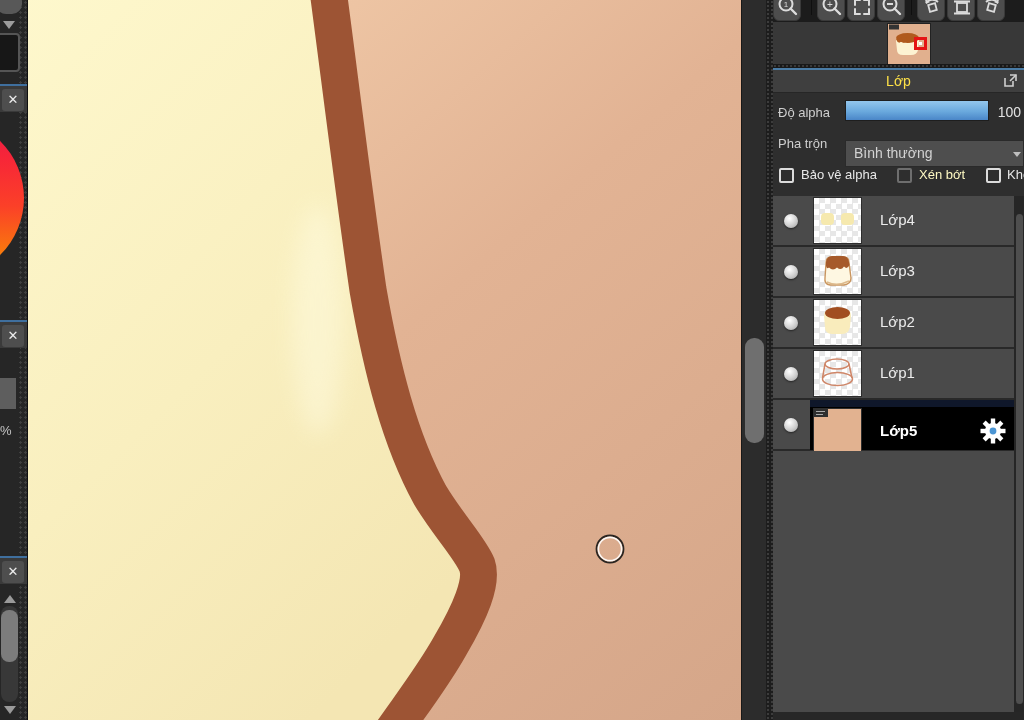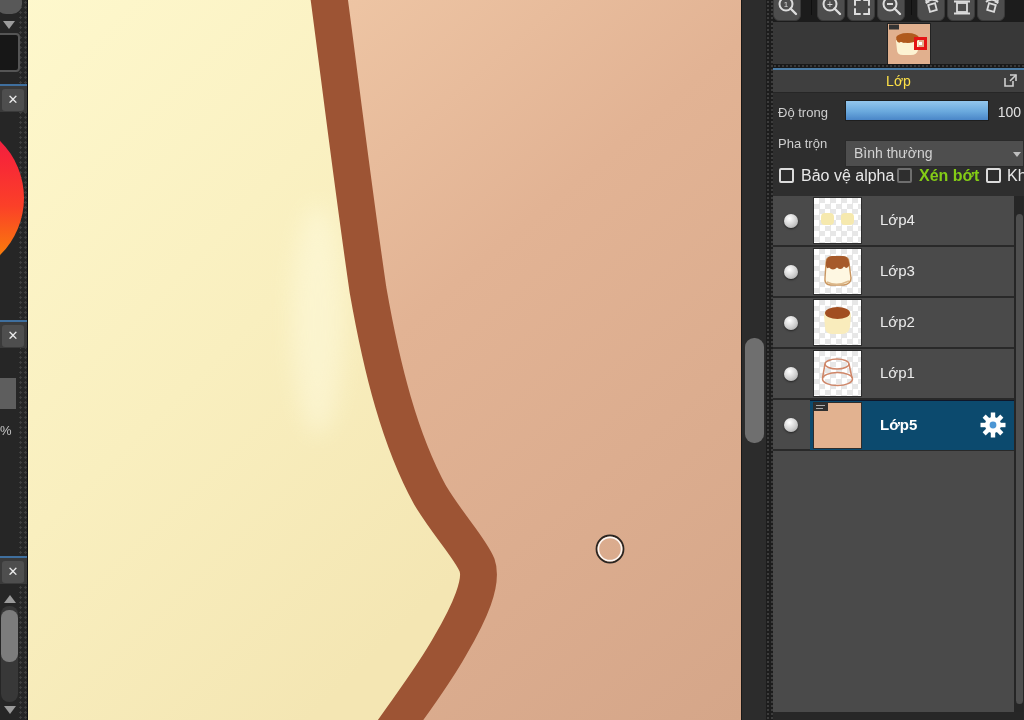--- a/index.html
+++ b/index.html
@@ -87,32 +87,32 @@
   #blend-select { position:absolute; left:72px; top:129px; width:179px; height:27px;
       background:#4e4e4e; border:1px solid #2a2a2a;margin-top:11px; }
   #blend-select .val { position:absolute; left:8px; top:4px; color:#d3d3d3; font-size:14px; }
   #blend-select .arrow { position:absolute; right:2px; top:11px; width:0; height:0;
       border-left:4px solid transparent; border-right:4px solid transparent;
       border-top:5px solid #bfbfbf; }
 
   .cb-box { position:absolute; top:168px; width:15px; height:15px; border:2px solid #dcdcdc;
       border-radius:2px; background:transparent; }
   .cb-box.disabled { border-color:#6e6e6e; }
-  .cb-label { position:absolute; top:167px; color:#e8e8e8; font-size:16px; white-space:nowrap; }
-  .cb-label.disabled { color:#84cc16;font-weight:bold; }
+  .cb-label { position:absolute; top:167px; color:#e8e8e8; font-size:13px; white-space:nowrap; }
+  .cb-label.disabled { color:#fef9c3; }
 
   #layer-list { position:absolute; left:0; top:196px; width:241px; }
   .layer-row { position:relative; width:241px; height:51px; background:#4a4a4a;
                border-bottom:2px solid #292929; }
   .layer-row .dotcol { position:absolute; left:0; top:0; width:37px; height:49px; background:#4a4a4a; }
   .vis-dot { position:absolute; left:11px; top:18px; width:14px; height:14px; border-radius:50%;
       background:radial-gradient(circle at 38% 32%, #ffffff, #cfcfcf 55%, #9d9d9d 100%);
       box-shadow:0 1px 2px rgba(0,0,0,.5); }
   .rowbody { position:absolute; left:37px; top:0; width:204px; height:50px; }
-  .layer-row.selected .rowbody { background:#0c4a6e; border-top:1px solid #0f172a;text-align:right; }
+  .layer-row.selected .rowbody { background:#000000; border-top:7px solid #0f172a;text-align:right; }
   .thumb { position:absolute; left:4px; top:2px; width:47px; height:45px;
       background:#ffffff;
       background-image:conic-gradient(#e7e7e7 25%, #ffffff 25% 50%, #e7e7e7 50% 75%, #ffffff 75%);
       background-size:11px 11px; box-shadow:0 0 0 1px #2d2d2d; }
   .thumb.solid { background:#e2b290; }
   .thumb svg { position:absolute; left:0; top:0; }
   .layer-name { position:absolute; left:70px; top:15px; color:#ececec; font-size:15px; }
   .layer-row.selected .layer-name { color:#ffffff; font-weight:bold; }
   .gear { position:absolute; right:8px; top:11px; }
   .mini-badge { position:absolute; left:0; top:0; width:14px; height:8px; background:#2f2f2f; }
@@ -272,21 +272,21 @@
 
     <div id="panel-header">
       <div id="panel-title">Lớp</div>
       <svg id="popout" width="15" height="15" viewBox="0 0 15 15">
         <path d="M2,5 L2,13 L10,13 L10,8" fill="none" stroke="#cfcfcf" stroke-width="1.6"></path>
         <path d="M7,2 L13,2 L13,8" fill="none" stroke="#cfcfcf" stroke-width="1.6"></path>
         <line x1="13" y1="2" x2="7" y2="8" stroke="#cfcfcf" stroke-width="1.6"></line>
       </svg>
     </div>
 
-    <div class="ctl-label" style="top:105px;">Độ trong</div>
+    <div class="ctl-label" style="top:105px;">Độ alpha</div>
     <div id="opacity-slider"></div>
     <div id="opacity-value">100</div>
 
     <div class="ctl-label" style="top:136px;">Pha trộn</div>
     <div id="blend-select">
       <div class="val">Bình thường</div>
       <div class="arrow"></div>
     </div>
 
     <div class="cb-box" style="left:6px;"></div>

